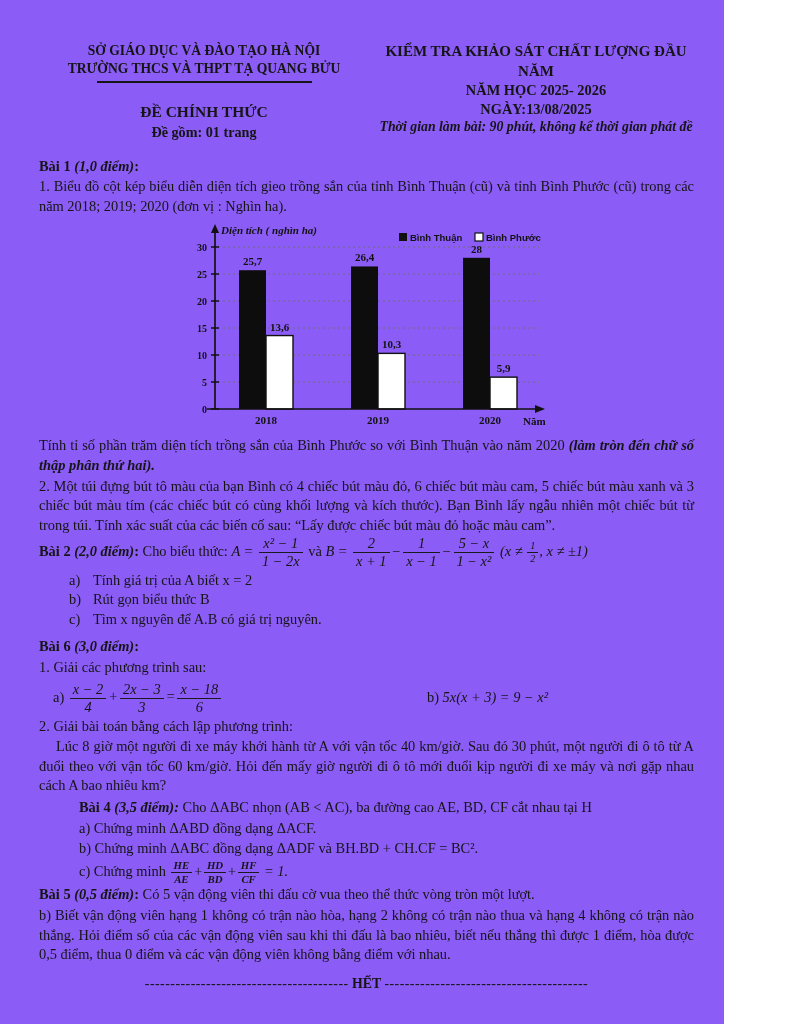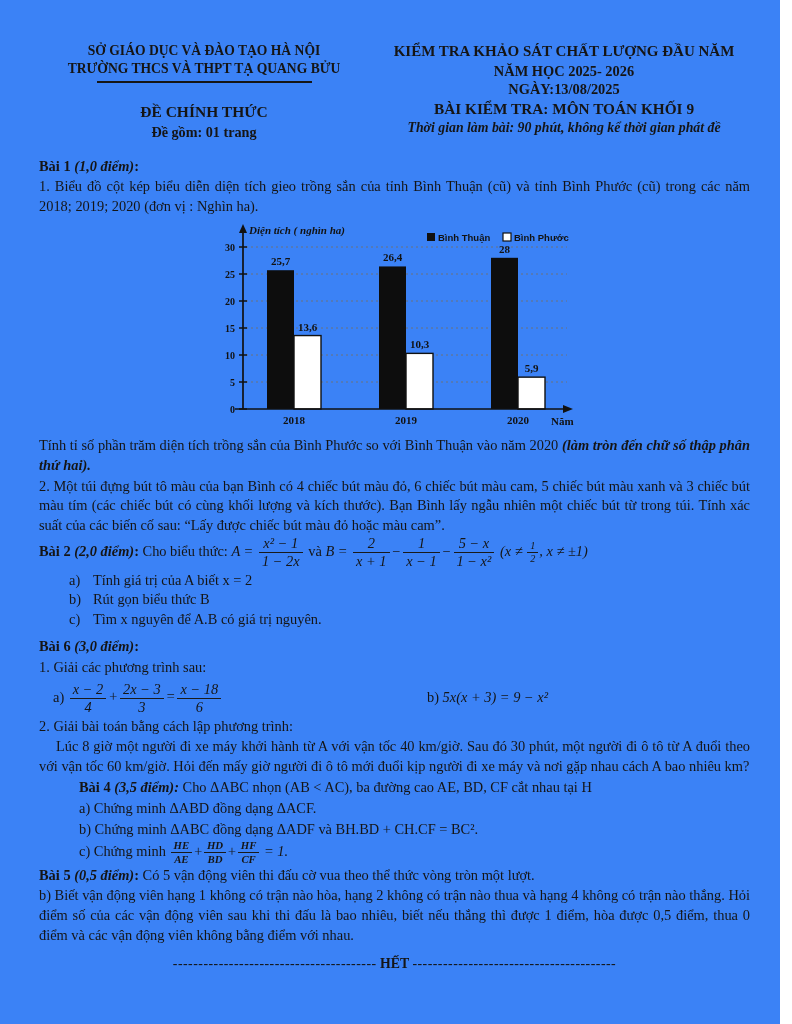--- a/index.html
+++ b/index.html
@@ -1,18 +1,18 @@
 <!DOCTYPE html>
 <html lang="vi"><head>
 <meta charset="utf-8">
 <style>
   html,body{margin:0;padding:0;}
   .page{
-    width:780px;height:1024px;overflow:hidden;position:relative;
-    background:#3b82f6;color:#151515;
+    width:724px;height:1024px;overflow:hidden;position:relative;
+    background:#8b5cf6;color:#151515;
     font-family:"Liberation Serif", serif;
     font-size:14.4px;line-height:1.36;
   }
   
   .header{display:flex;padding:42px 24px 0 36px;}
   .h-left{width:336px;text-align:center;}
   .h-left .l1,.h-left .l2{font-weight:bold;font-size:13.6px;line-height:1.3;}
   .h-rule{width:215px;border-top:2.2px solid #161616;margin:4px auto 0;}
   .h-left .l3{font-weight:bold;font-size:15.5px;margin-top:18px;}
   .h-left .l4{font-weight:bold;font-size:14.2px;margin-top:1px;}
@@ -65,21 +65,20 @@
       <div class="l1">SỞ GIÁO DỤC VÀ ĐÀO TẠO HÀ NỘI</div>
       <div class="l2">TRƯỜNG THCS VÀ THPT TẠ QUANG BỬU</div>
       <div class="h-rule"></div>
       <div class="l3">ĐỀ CHÍNH THỨC</div>
       <div class="l4">Đề gồm: 01 trang</div>
     </div>
     <div class="h-right">
       <div class="r1">KIỂM TRA KHẢO SÁT CHẤT LƯỢNG ĐẦU NĂM</div>
       <div class="r2">NĂM HỌC 2025- 2026</div>
       <div class="r3">NGÀY:13/08/2025</div>
-      <div class="r4">BÀI KIỂM TRA: MÔN TOÁN KHỐI 9</div>
       <div class="r5">Thời gian làm bài: 90 phút, không kể thời gian phát đề</div>
     </div>
   </div>
 
   <div class="content">
 
     <div>
       <p class="para"><span class="bai-label">Bài 1 </span><span class="bai-points">(1,0 điểm)</span><span class="bai-label">:</span></p>
       <p class="para">1. Biểu đồ cột kép biểu diễn diện tích gieo trồng sắn của tỉnh Bình Thuận (cũ) và tỉnh Bình Phước (cũ) trong các năm 2018; 2019; 2020 (đơn vị : Nghìn ha).</p>
 

